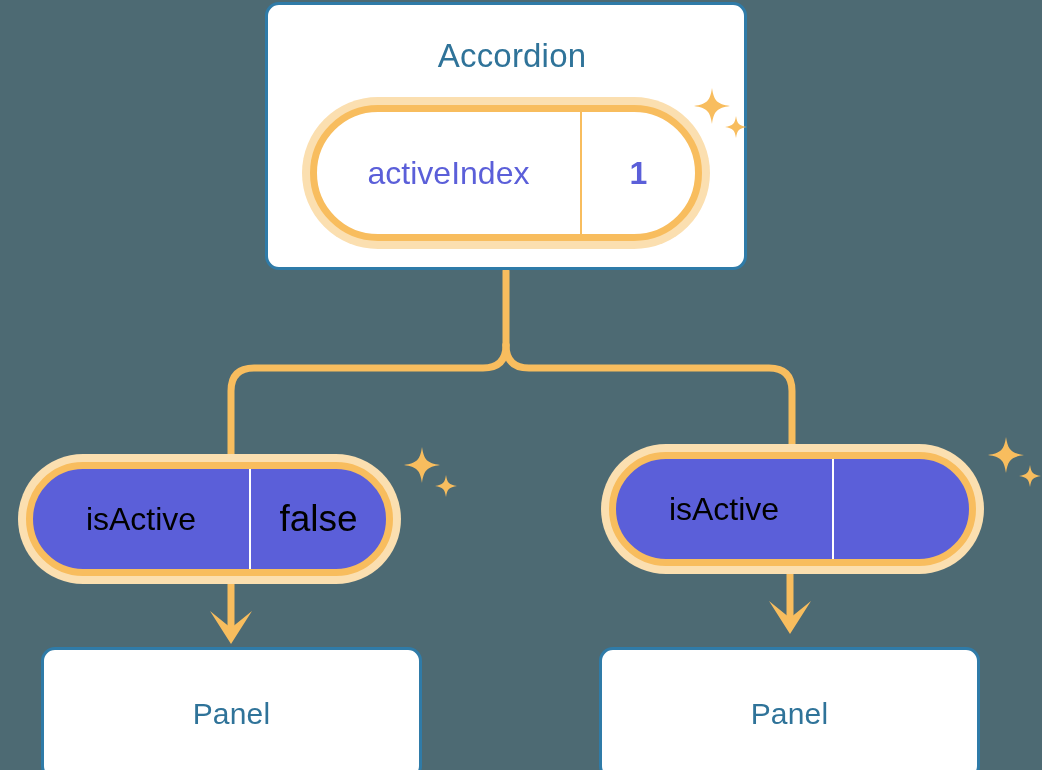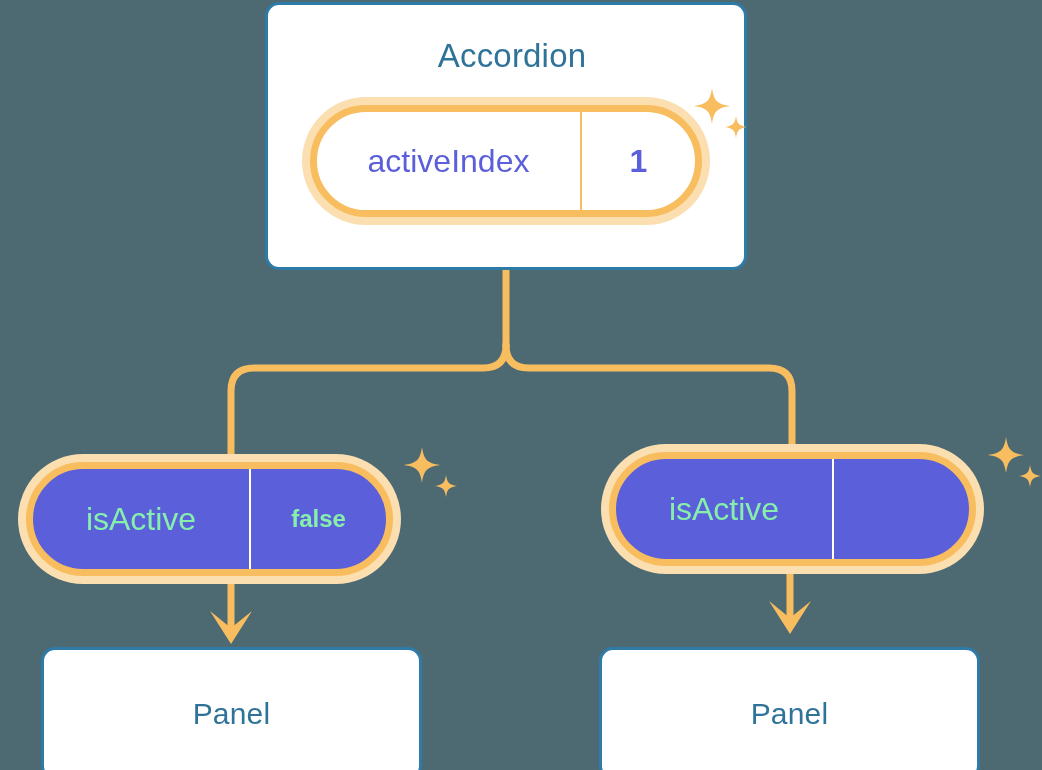--- a/index.html
+++ b/index.html
@@ -90,21 +90,21 @@
     justify-content: center;
     box-sizing: border-box;
     white-space: nowrap;
   }
 
   
   #pill-active-index {
     left: 310px;
     top: 105px;
     width: 392px;
-    height: 112px;
+    height: 136px;
     background: #ffffff;
     border-radius: 999px;
   }
   #pill-active-index .pill-seg {
     color: #5b5fd9;
   }
   #pill-active-index .seg-key {
     flex: 0 0 265px;
     font-size: 32px;
     border-right: 2px solid #f8bd5e;
@@ -116,28 +116,28 @@
     font-weight: bold;
     border-radius: 0 999px 999px 0;
   }
 
   
   .pill-filled {
     background: #5b5fd9;
     border-radius: 999px;
     overflow: hidden;
   }
-  .pill-filled .pill-seg { color: #86efac; }
+  .pill-filled .pill-seg { color: #000000; }
   .pill-filled .seg-key {
     font-size: 32px;
     border-right: 2px solid #ffffff;
   }
   .pill-filled .seg-val {
-    font-size: 24px;
-    font-weight: bold;
+    font-size: 37px;
+    font-weight: normal;
   }
 
   #pill-is-active-false {
     left: 26px;
     top: 462px;
     width: 367px;
     height: 114px;
   }
   #pill-is-active-false .seg-key { flex: 0 0 218px; }
   #pill-is-active-false .seg-val { flex: 1 1 auto; }

